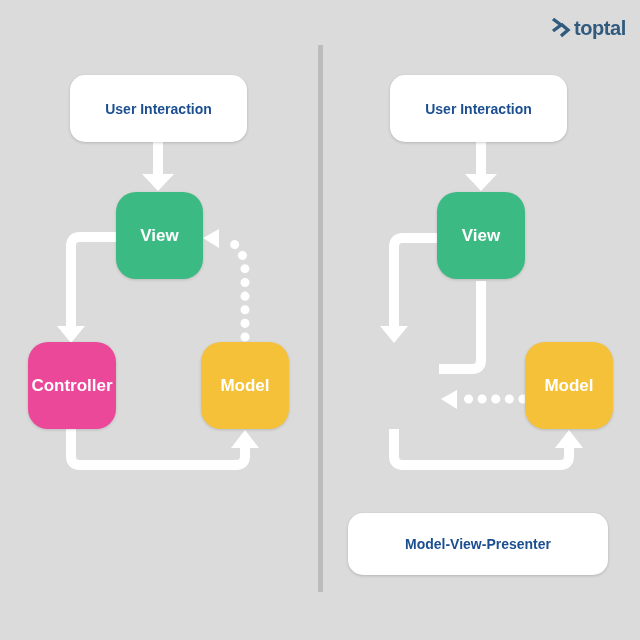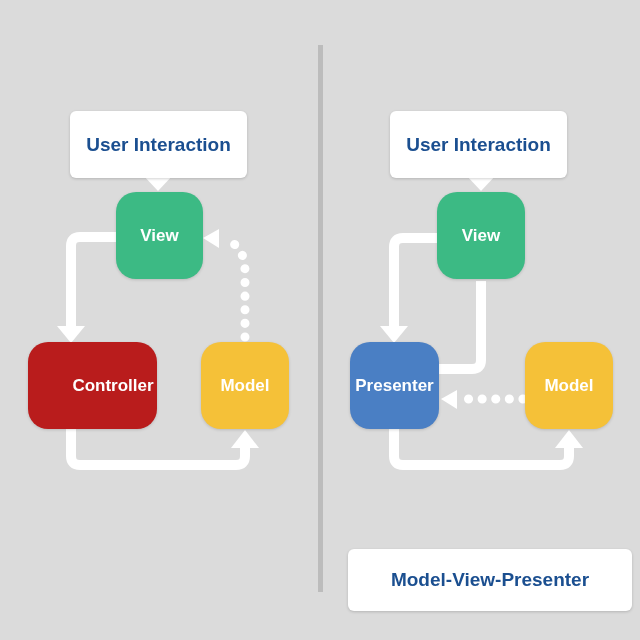--- a/index.html
+++ b/index.html
@@ -4,51 +4,59 @@
 <style>
   html,body{margin:0;padding:0;background:#dbdbdb;}
   .canvas{
     position:relative;width:640px;height:640px;background:#dbdbdb;
     font-family:"Liberation Sans",sans-serif;overflow:hidden;
   }
   .arrows{position:absolute;left:0;top:0;z-index:1;}
   .divider{position:absolute;left:318px;top:45px;width:5px;height:547px;z-index:0;}
   .box{position:absolute;z-index:2;display:flex;align-items:center;justify-content:center;text-align:center;}
   .white-box{
-    background:#ffffff;border-radius:6px;font-weight:bold;font-size:19px;
+    background:#ffffff;border-radius:15px;font-weight:bold;font-size:14px;
     box-shadow:0 1px 3px rgba(0,0,0,0.18);
-    margin-top:36px;
   }
   .node{
     border-radius:20px;color:#ffffff;font-weight:bold;font-size:17px;
     box-shadow:0 1px 3px rgba(0,0,0,0.15);
   }
   
   #mvc-ui{left:70px;top:75px;width:177px;height:67px;}
   #mvc-view{left:116px;top:192px;width:87px;height:87px;}
   #mvc-controller{left:28px;top:342px;width:88px;height:87px;}
   #mvc-model{left:201px;top:342px;width:88px;height:87px;}
   #mvc-caption{left:28px;top:513px;width:260px;height:62px;}
   
   #mvp-ui{left:390px;top:75px;width:177px;height:67px;}
   #mvp-view{left:437px;top:192px;width:88px;height:87px;}
   #mvp-presenter{left:350px;top:342px;width:89px;height:87px;}
   #mvp-model{left:525px;top:342px;width:88px;height:87px;}
-  #mvp-caption{left:348px;top:513px;width:284px;height:62px;}
+  #mvp-caption{left:348px;top:513px;width:260px;height:62px;}
   
   .logo{position:absolute;top:16px;right:14px;z-index:3;display:flex;align-items:center;gap:3px;}
   .logo-text{font-size:20px;font-weight:bold;letter-spacing:-0.4px;line-height:1;}
 </style>
 </head>
 <body>
 
 <div class="canvas">
 
   <div class="divider" style="background-color: rgb(188, 188, 188);"></div>
 
+  <div class="logo">
+    <svg width="21" height="23" viewBox="0 0 21 23">
+      <g fill="none" stroke="#305a7e" stroke-width="3.4" stroke-linecap="butt" stroke-linejoin="miter">
+        <polyline points="3,3 11,9 3,15"></polyline>
+        <polyline points="11,8 18,14 11,20"></polyline>
+      </g>
+    </svg>
+    <span class="logo-text" style="color: rgb(48, 90, 126);">toptal</span>
+  </div>
 
   <svg class="arrows" width="640" height="640" viewBox="0 0 640 640">
 
     <polygon fill="#ffffff" points="153,142 163,142 163,174 174,174 158,191 142,174 153,174"></polygon>
 
     <g>
       <path d="M116,237 L80,237 Q71,237 71,246 L71,327" fill="none" stroke="#ffffff" stroke-width="10"></path>
       <polygon fill="#ffffff" points="57,326 85,326 71,343"></polygon>
     </g>
 
@@ -81,36 +89,33 @@
       <polygon fill="#ffffff" points="457,390 457,409 441,399"></polygon>
     </g>
   </svg>
 
   <div class="box white-box" id="mvc-ui">
     <span style="color: rgb(27, 79, 144);">User Interaction</span>
   </div>
   <div class="box node" id="mvc-view" style="background-color: rgb(60, 186, 132);">
     <span>View</span>
   </div>
-  <div class="box node" id="mvc-controller" style="background-color: #b91c1c; padding-left: 41px;">
+  <div class="box node" id="mvc-controller" style="background-color: #ec4899;">
     <span>Controller</span>
   </div>
   <div class="box node" id="mvc-model" style="background-color: rgb(245, 193, 56);">
     <span>Model</span>
   </div>
 
   <div class="box white-box" id="mvp-ui">
     <span style="color: rgb(27, 79, 144);">User Interaction</span>
   </div>
   <div class="box node" id="mvp-view" style="background-color: rgb(60, 186, 132);">
     <span>View</span>
   </div>
-  <div class="box node" id="mvp-presenter" style="background-color: rgb(74, 127, 196);">
-    <span>Presenter</span>
-  </div>
   <div class="box node" id="mvp-model" style="background-color: rgb(245, 193, 56);">
     <span>Model</span>
   </div>
   <div class="box white-box" id="mvp-caption">
     <span style="color: rgb(27, 79, 144);">Model-View-Presenter</span>
   </div>
 
 </div>
 
 </body></html>

